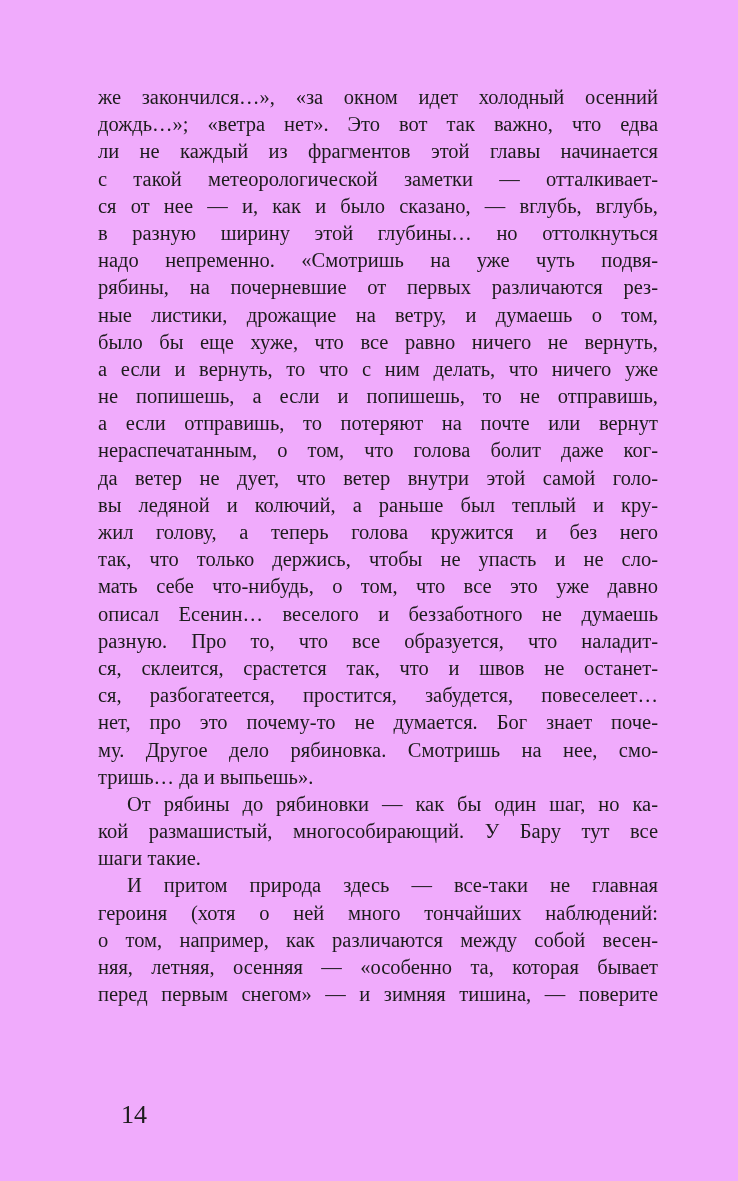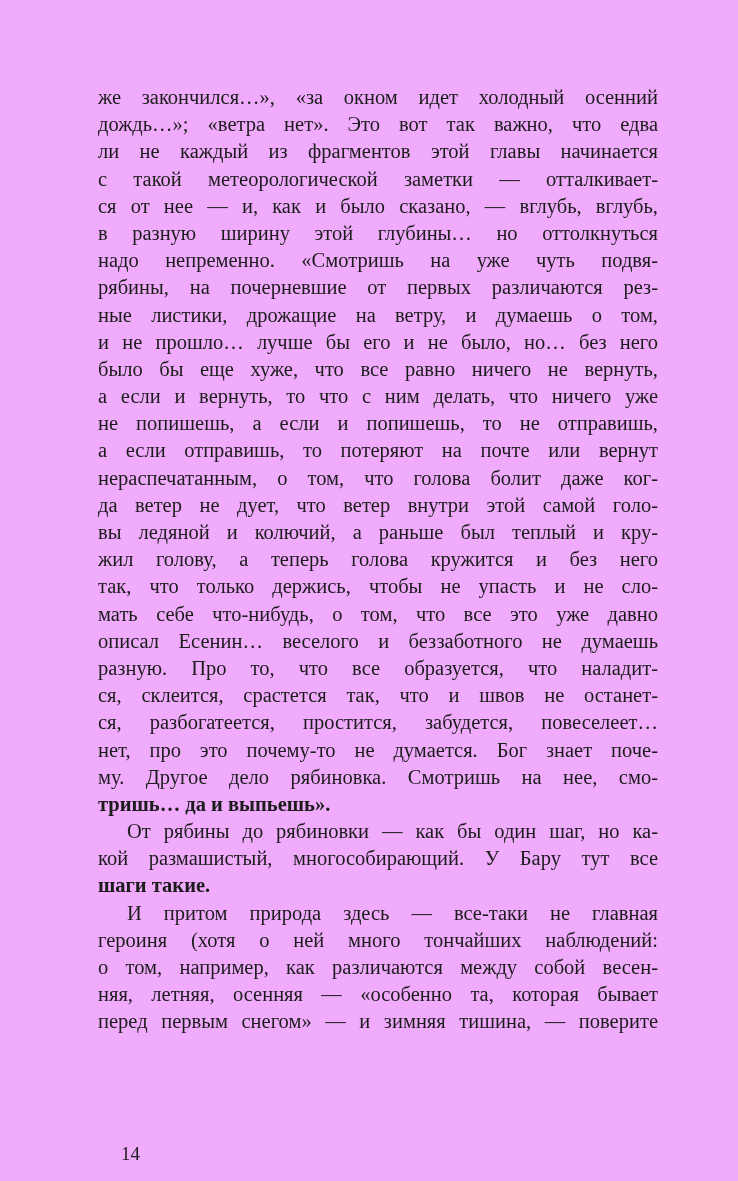--- a/index.html
+++ b/index.html
@@ -32,51 +32,48 @@
   .line {
     text-align: justify;
     text-align-last: justify;
     white-space: nowrap;      
     white-space: normal;
     height: 27.2px;
     overflow: hidden;
   }
   .line.plast {
     text-align-last: left;
-    font-weight: bold;
   }
   .line.indent {
     text-indent: 29px;
   }
   .page-number {
     position: absolute;
     left: 121px;
     top: 1100px;
     font-family: "Liberation Serif", "DejaVu Serif", serif;
-    font-size: 19px;
+    font-size: 26px;
     color: #1c1c1c;
-    margin-top: 43px;
   }
 </style>
 </head>
 <body>
 
 <div class="page">
 
   <div class="text-block">
     <div class="line">же закончился…», «за окном идет холодный осенний</div>
     <div class="line">дождь…»; «ветра нет». Это вот так важно, что едва</div>
     <div class="line">ли не каждый из фрагментов этой главы начинается</div>
     <div class="line">с такой метеорологической заметки — отталкивает-</div>
     <div class="line">ся от нее — и, как и было сказано, — вглубь, вглубь,</div>
     <div class="line">в разную ширину этой глубины… но оттолкнуться</div>
     <div class="line">надо непременно. «Смотришь на уже чуть подвя-</div>
     <div class="line">рябины, на почерневшие от первых различаются рез-</div>
     <div class="line">ные листики, дрожащие на ветру, и думаешь о том,</div>
-    <div class="line">и не прошло… лучше бы его и не было, но… без него</div>
     <div class="line">было бы еще хуже, что все равно ничего не вернуть,</div>
     <div class="line">а если и вернуть, то что с ним делать, что ничего уже</div>
     <div class="line">не попишешь, а если и попишешь, то не отправишь,</div>
     <div class="line">а если отправишь, то потеряют на почте или вернут</div>
     <div class="line">нераспечатанным, о том, что голова болит даже ког-</div>
     <div class="line">да ветер не дует, что ветер внутри этой самой голо-</div>
     <div class="line">вы ледяной и колючий, а раньше был теплый и кру-</div>
     <div class="line">жил голову, а теперь голова кружится и без него</div>
     <div class="line">так, что только держись, чтобы не упасть и не сло-</div>
     <div class="line">мать себе что-нибудь, о том, что все это уже давно</div>

